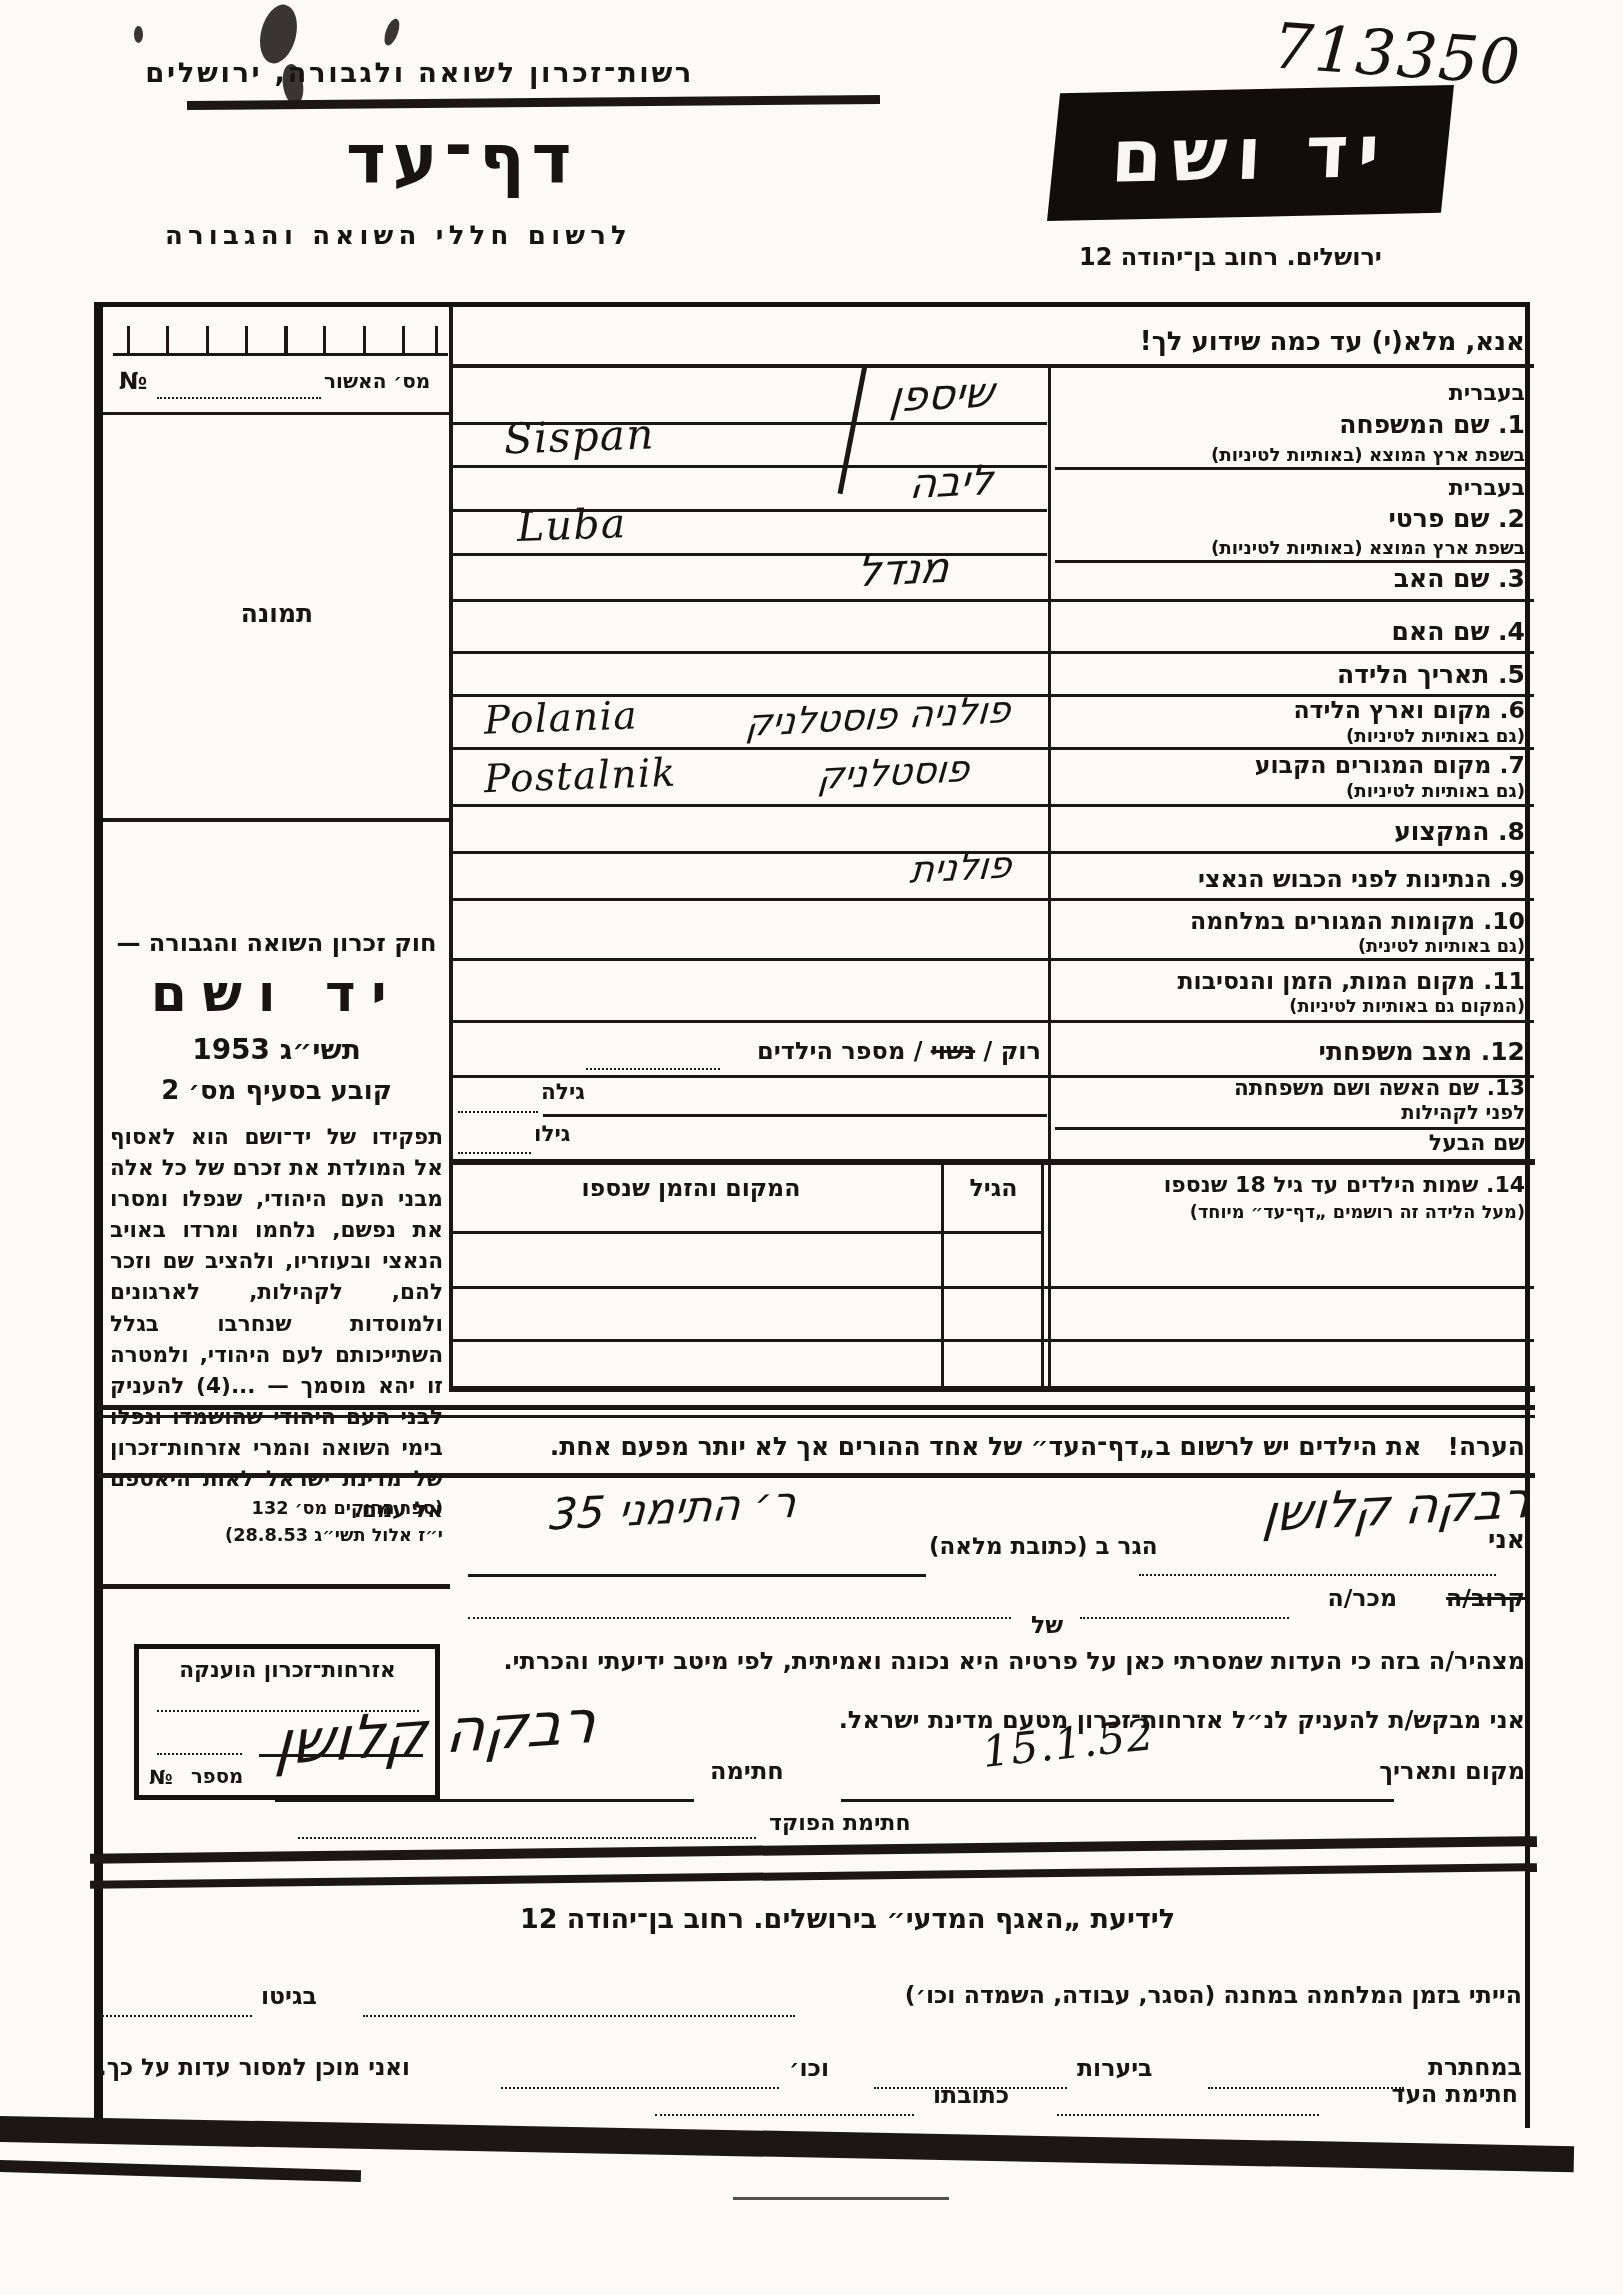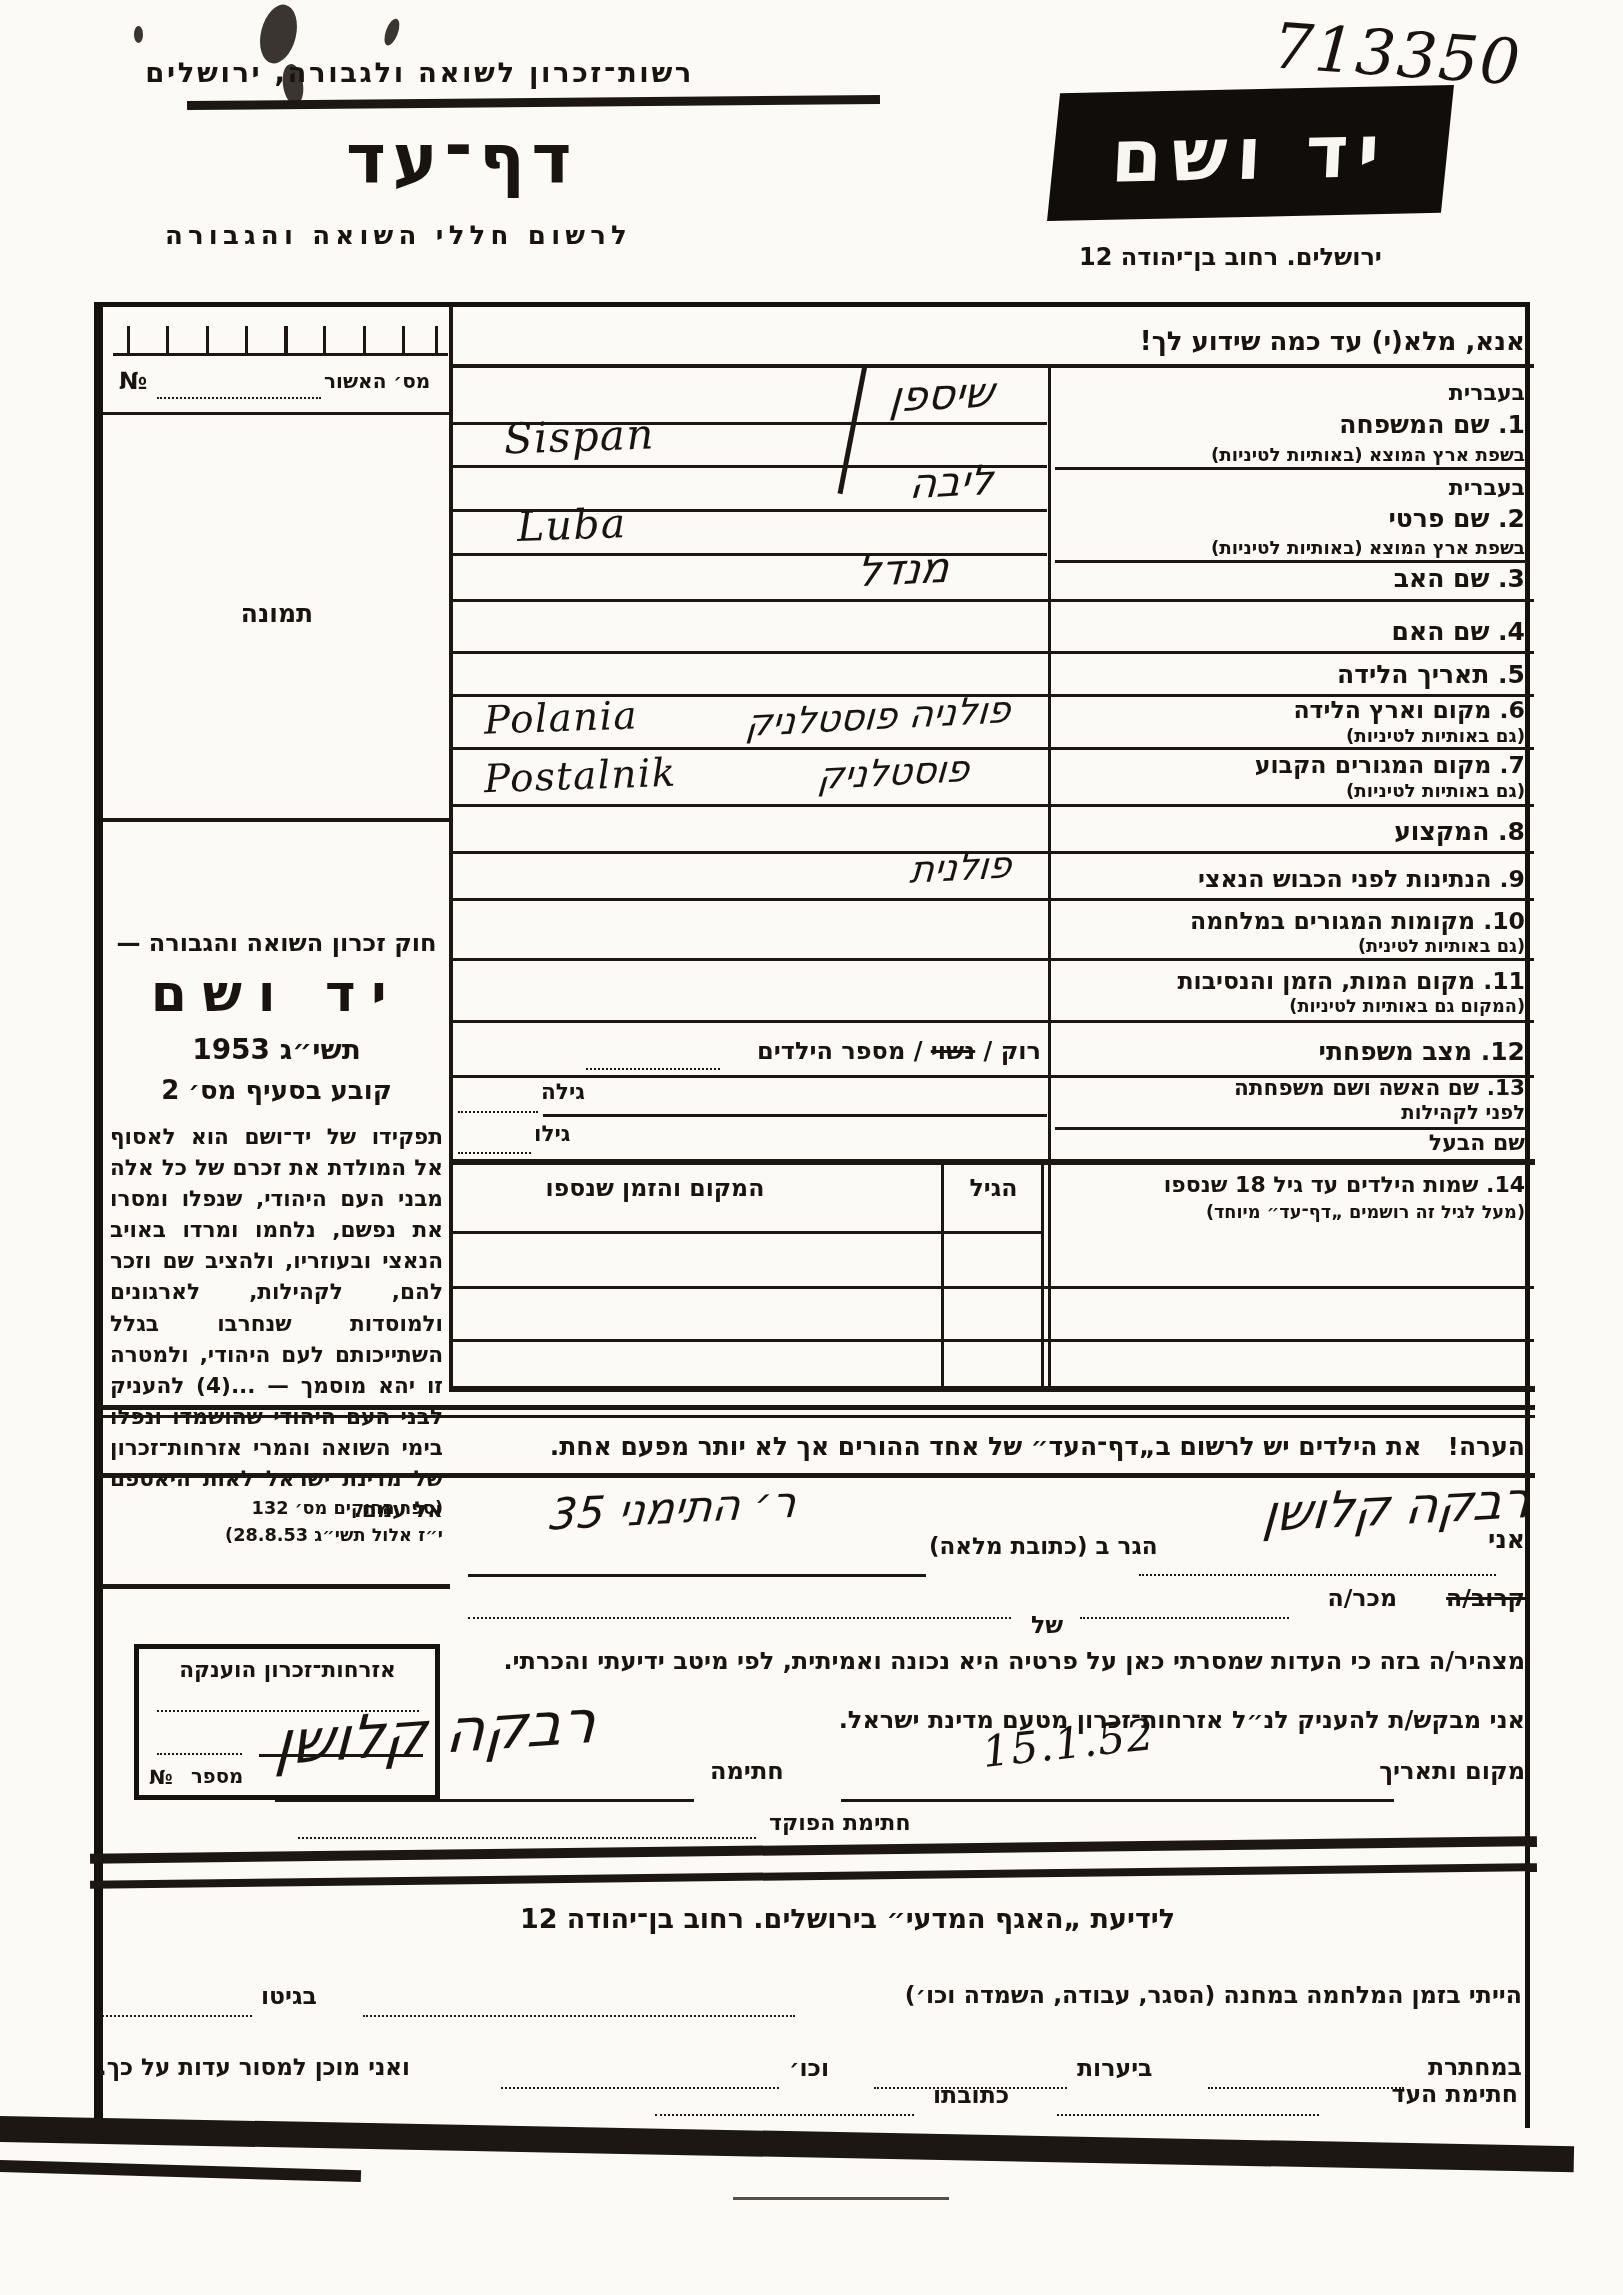--- a/index.html
+++ b/index.html
@@ -141,24 +141,24 @@
 
   <div class="a t" style="left:541px;top:1079px;font-size:21.6px;">גילה</div>
   <i class="a dt" style="left:458px;top:1111px;width:80px;border-bottom-width:2.6px;"></i>
   <i class="a ln" style="left:543px;top:1114px;width:504px;height:2.6px;"></i>
   <div class="a t" style="left:534px;top:1121px;font-size:21.6px;">גילו</div>
   <i class="a dt" style="left:458px;top:1152px;width:73px;border-bottom-width:2.6px;"></i>
 
   <i class="a ln" style="left:449px;top:1159px;width:1086px;height:5.9px;"></i>
   <i class="a ln" style="left:941px;top:1159px;width:3.3px;height:230px;"></i>
   <i class="a ln" style="left:1041px;top:1159px;width:2.6px;height:230px;"></i>
-  <div class="a t c" style="left:453px;top:1174px;width:404px;font-size:23.6px;">המקום והזמן שנספו</div>
+  <div class="a t c" style="left:453px;top:1174px;width:404px;font-size:23.6px;padding-left:36px;">המקום והזמן שנספו</div>
   <div class="a t c" style="left:943px;top:1174px;width:101px;font-size:23.6px;">הגיל</div>
   <div class="a t" style="right:98px;top:1172px;font-size:22px;">14. שמות הילדים עד גיל 18 שנספו</div>
-  <div class="a t" style="right:98px;top:1202px;font-size:17.7px;">(מעל לגיל זה רושמים „דף־עד״ מיוחד)</div>
+  <div class="a t" style="right:98px;top:1202px;font-size:17.7px;">(מעל הלידה זה רושמים „דף־עד״ מיוחד)</div>
   <i class="a ln" style="left:453px;top:1231px;width:589px;height:3.3px;"></i>
   <i class="a ln" style="left:453px;top:1286px;width:1081px;height:2.6px;"></i>
   <i class="a ln" style="left:453px;top:1339px;width:1081px;height:2.6px;"></i>
   <i class="a ln" style="left:449px;top:1386px;width:1086px;height:5.9px;"></i>
 
   <i class="a ln" style="left:98px;top:1405px;width:1437px;height:4.6px;"></i>
   <i class="a ln" style="left:98px;top:1415px;width:1437px;height:3.3px;"></i>
   <div class="a t" style="right:98px;top:1432px;font-size:25px;">
     <span>הערה!</span>&nbsp;&nbsp;
     <span>את הילדים יש לרשום ב„דף־העד״ של אחד ההורים אך לא יותר מפעם אחת.</span>

